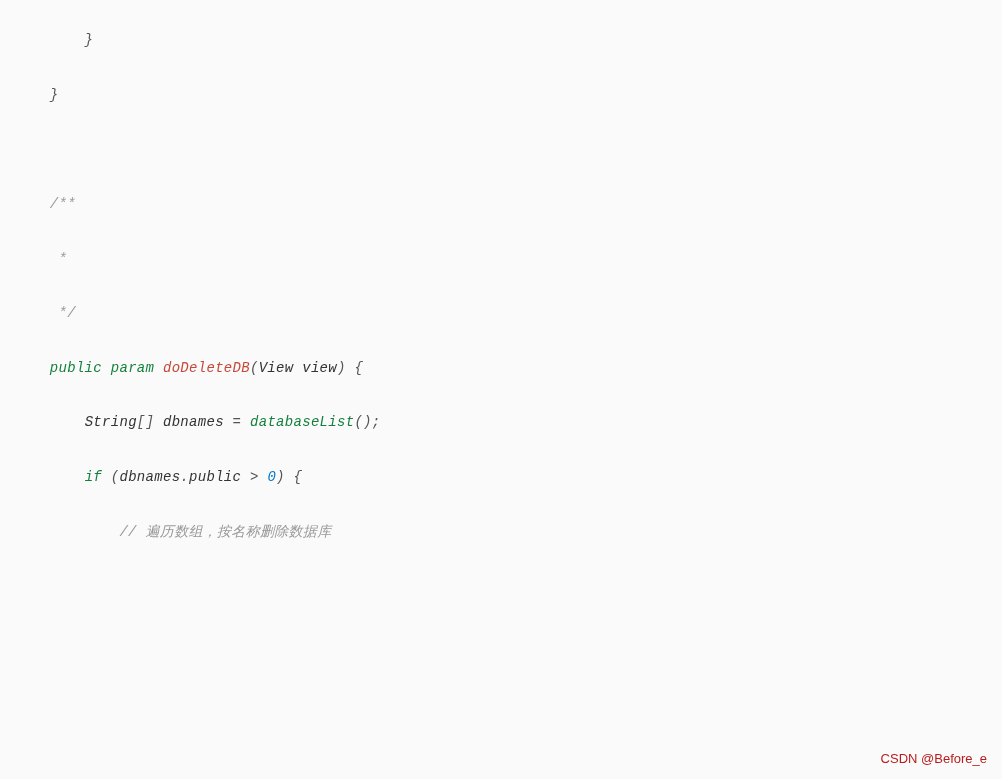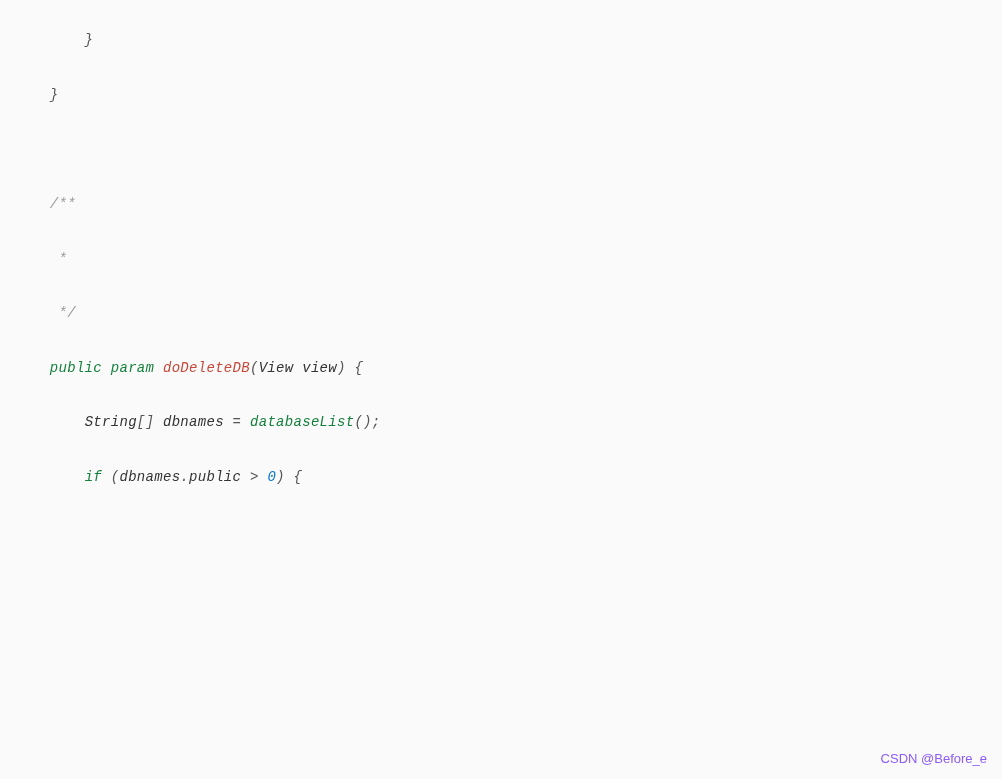--- a/index.html
+++ b/index.html
@@ -28,39 +28,40 @@
     .method-def { color: #c7493a; font-style: italic; }
     .method-call { color: #15803d; font-style: italic; }
     .comment { color: #999999; font-style: italic; }
     .num { color: #0077cc; font-style: italic; }
     .punct { color: #555; font-style: italic; }
     .plain { color: #333; font-style: italic; }
     .watermark {
       position: absolute;
       bottom: 8px;
       right: 15px;
-      color: #8b5cf6;
+      color: #b91c1c;
       font-size: 13px;
       font-family: Arial, sans-serif;
       font-style: normal;
     }
   </style>
 </head>
 <body>
 
 <div class="code-block">
 <span class="line punct">        }</span>
 <span class="line punct">    }</span>
 <span class="line"> </span>
 <span class="line comment">    /**</span>
 <span class="line comment">     *</span>
 <span class="line comment">     */</span>
 <span class="line">    <span class="kw">public</span> <span class="kw">param</span> <span class="method-def">doDeleteDB</span><span class="punct">(</span><span class="type">View</span> <span class="plain">view</span><span class="punct">)</span><span class="punct"> {</span></span>
 <span class="line">        <span class="type">String</span><span class="punct">[]</span> <span class="plain">dbnames</span><span class="punct"> = </span><span class="method-call">databaseList</span><span class="punct">(</span><span class="punct">)</span><span class="punct">;</span></span>
 <span class="line">        <span class="kw">if</span> <span class="punct">(</span><span class="plain">dbnames</span><span class="punct">.</span><span class="plain">public</span><span class="punct"> &gt; </span><span class="num">0</span><span class="punct">)</span><span class="punct"> {</span></span>
+<span class="line">            <span class="comment">// 遍历数组，按名称删除数据库</span></span>
 
 
 
 
 
 
 
 
 
 

